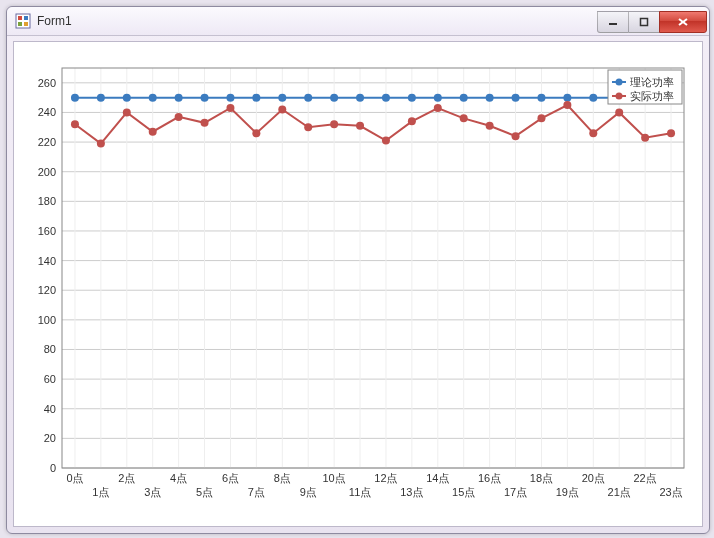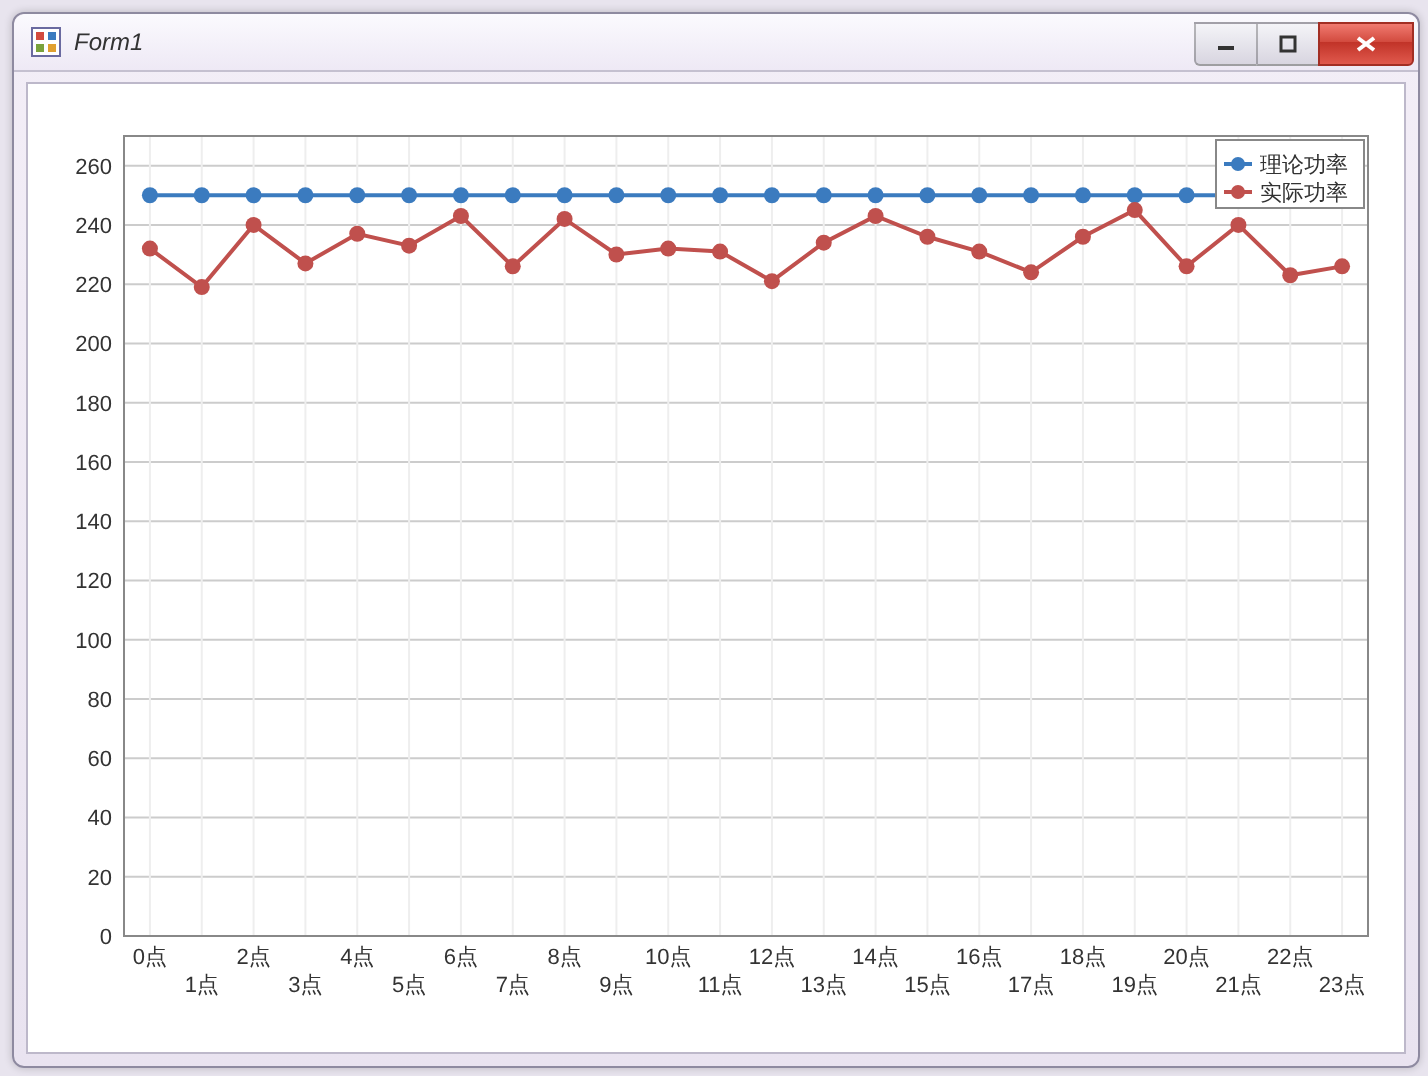--- a/index.html
+++ b/index.html
@@ -32,21 +32,20 @@
     border-bottom: 1px solid #c5c0d0;
     border-radius: 6px 6px 0 0;
   }
   .titlebar .app-icon {
     width: 16px; height: 16px; margin-right: 6px;
     display: inline-block;
   }
   .titlebar .title {
     flex: 1;
     color: #333;
-    font-style: italic;
   }
   .win-controls {
     display: flex;
     gap: 0;
     height: 20px;
   }
   .win-btn {
     width: 30px;
     height: 20px;
     border: 1px solid rgba(0,0,0,0.25);

